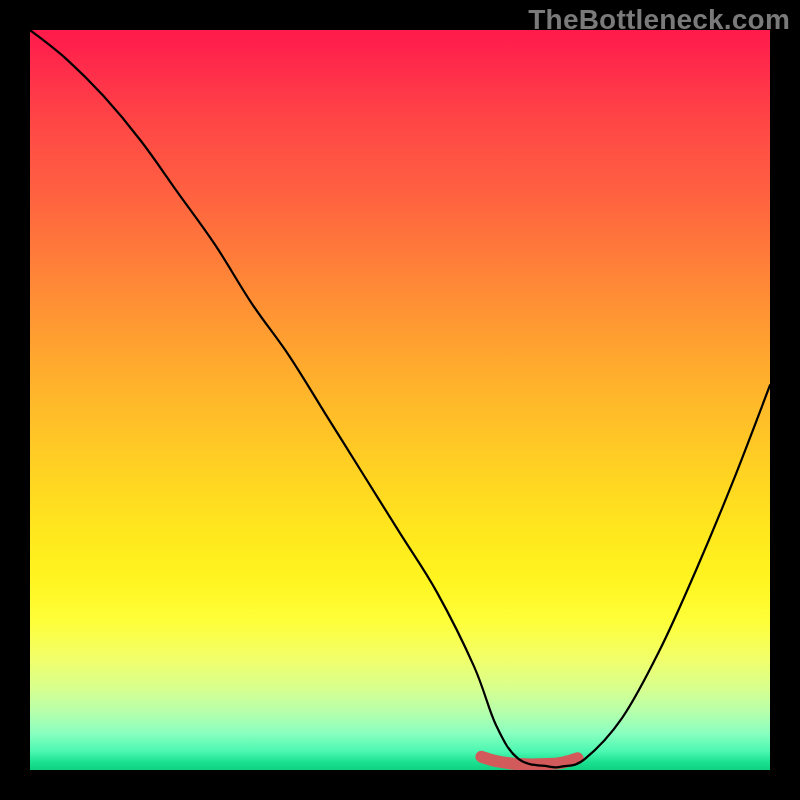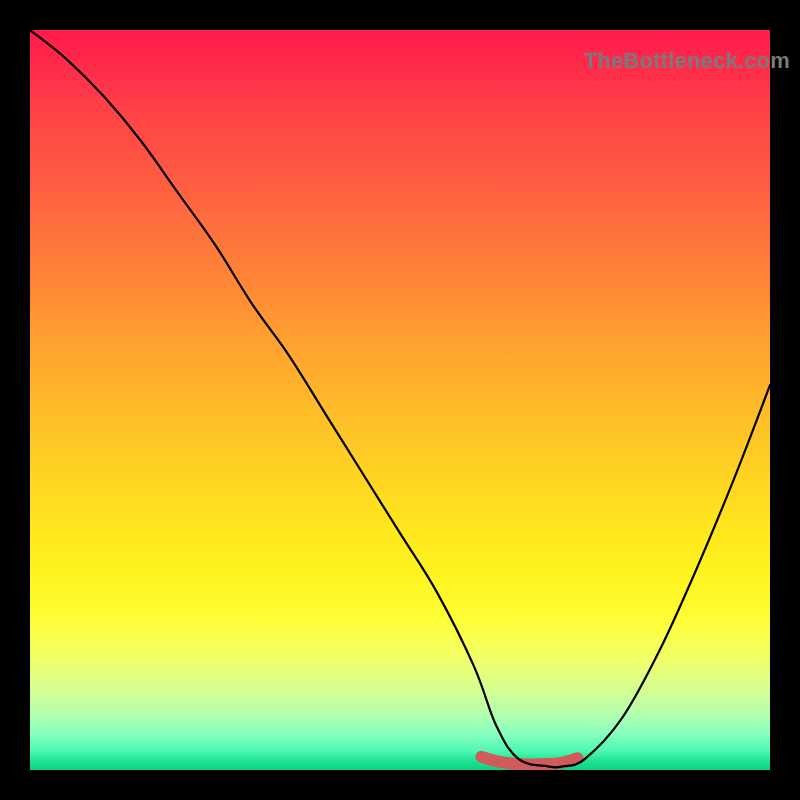--- a/index.html
+++ b/index.html
@@ -8,26 +8,25 @@
     position: relative;
     width: 800px;
     height: 800px;
     background: #000;
   }
   .watermark {
     position: absolute;
     top: 4px;
     right: 10px;
     font-family: Arial, Helvetica, sans-serif;
-    font-size: 22px;
+    font-size: 28px;
     font-weight: 600;
     color: #7a7a7a;
     letter-spacing: 0.2px;
     z-index: 5;
-    margin-top: 44px;
   }
   .plot-frame {
     position: absolute;
     left: 30px;
     top: 30px;
     width: 740px;
     height: 740px;
     overflow: hidden;
   }
   .gradient {

